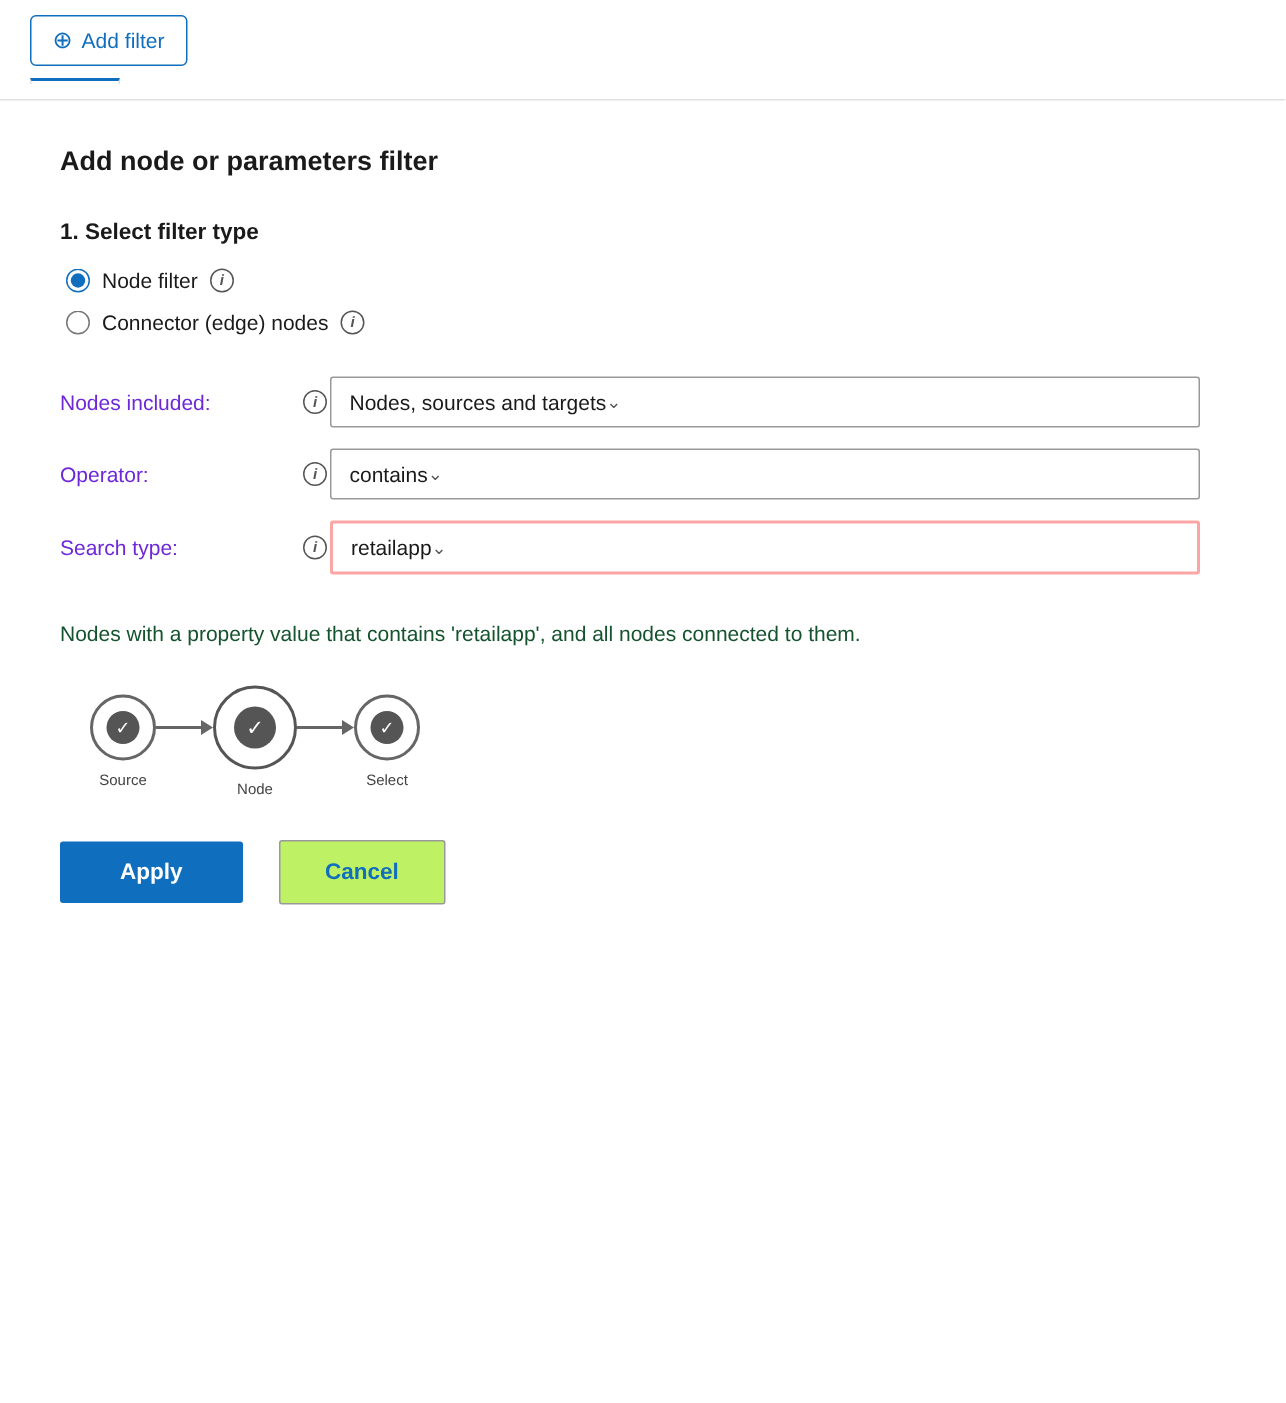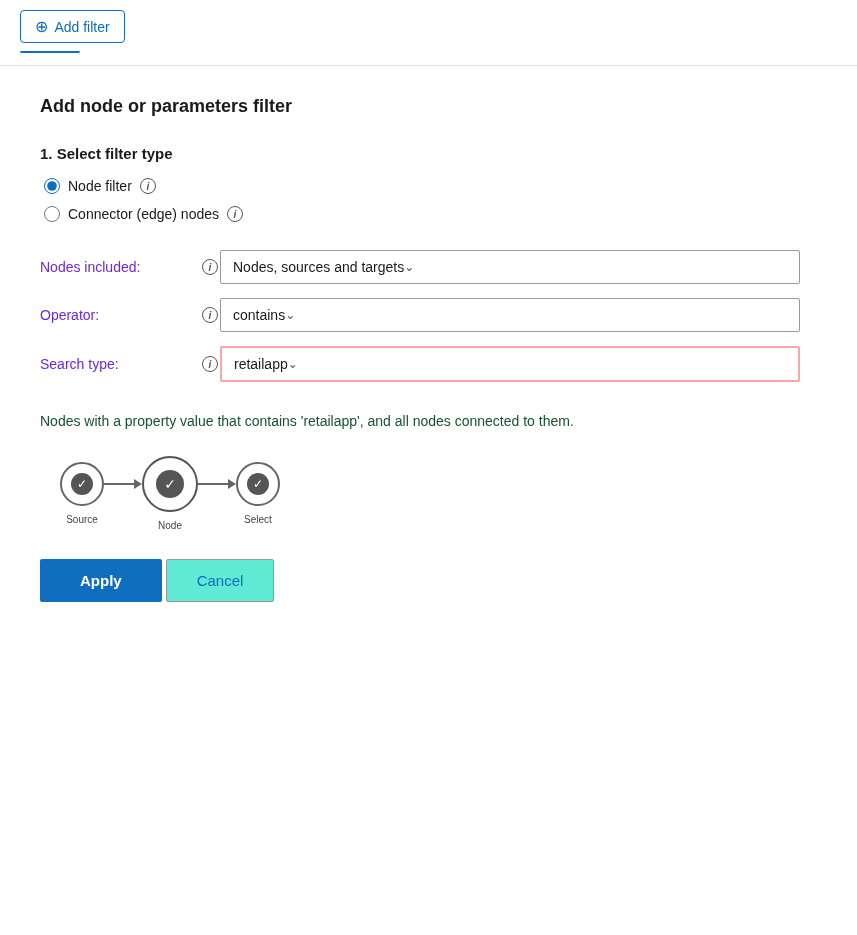--- a/index.html
+++ b/index.html
@@ -234,44 +234,45 @@
     .arrow-head {
       width: 0;
       height: 0;
       border-top: 5px solid transparent;
       border-bottom: 5px solid transparent;
       border-left: 8px solid #666;
     }
 
     .button-row {
       display: flex;
-      gap: 4px;
+      gap: 24px;
       margin-top: 10px;
+      align-items: center;
     }
 
     .btn-apply {
       background: #106ebe;
       color: #fff;
       border: none;
       border-radius: 2px;
       padding: 12px 40px;
       font-size: 15px;
       font-weight: 600;
       cursor: pointer;
       min-width: 120px;
     }
 
     .btn-cancel {
-      background: #5eead4;
+      background: #bef264;
       color: #106ebe;
       border: 1.5px solid #999;
       border-radius: 2px;
       padding: 12px 30px;
       font-size: 15px;
-      font-weight: 400;
+      font-weight: 700;
       cursor: pointer;
       min-width: 100px;
     }
   </style>
 </head>
 <body>
 
 <div class="top-bar">
   <button class="add-filter-btn">
     <span class="filter-icon">⊕</span>

